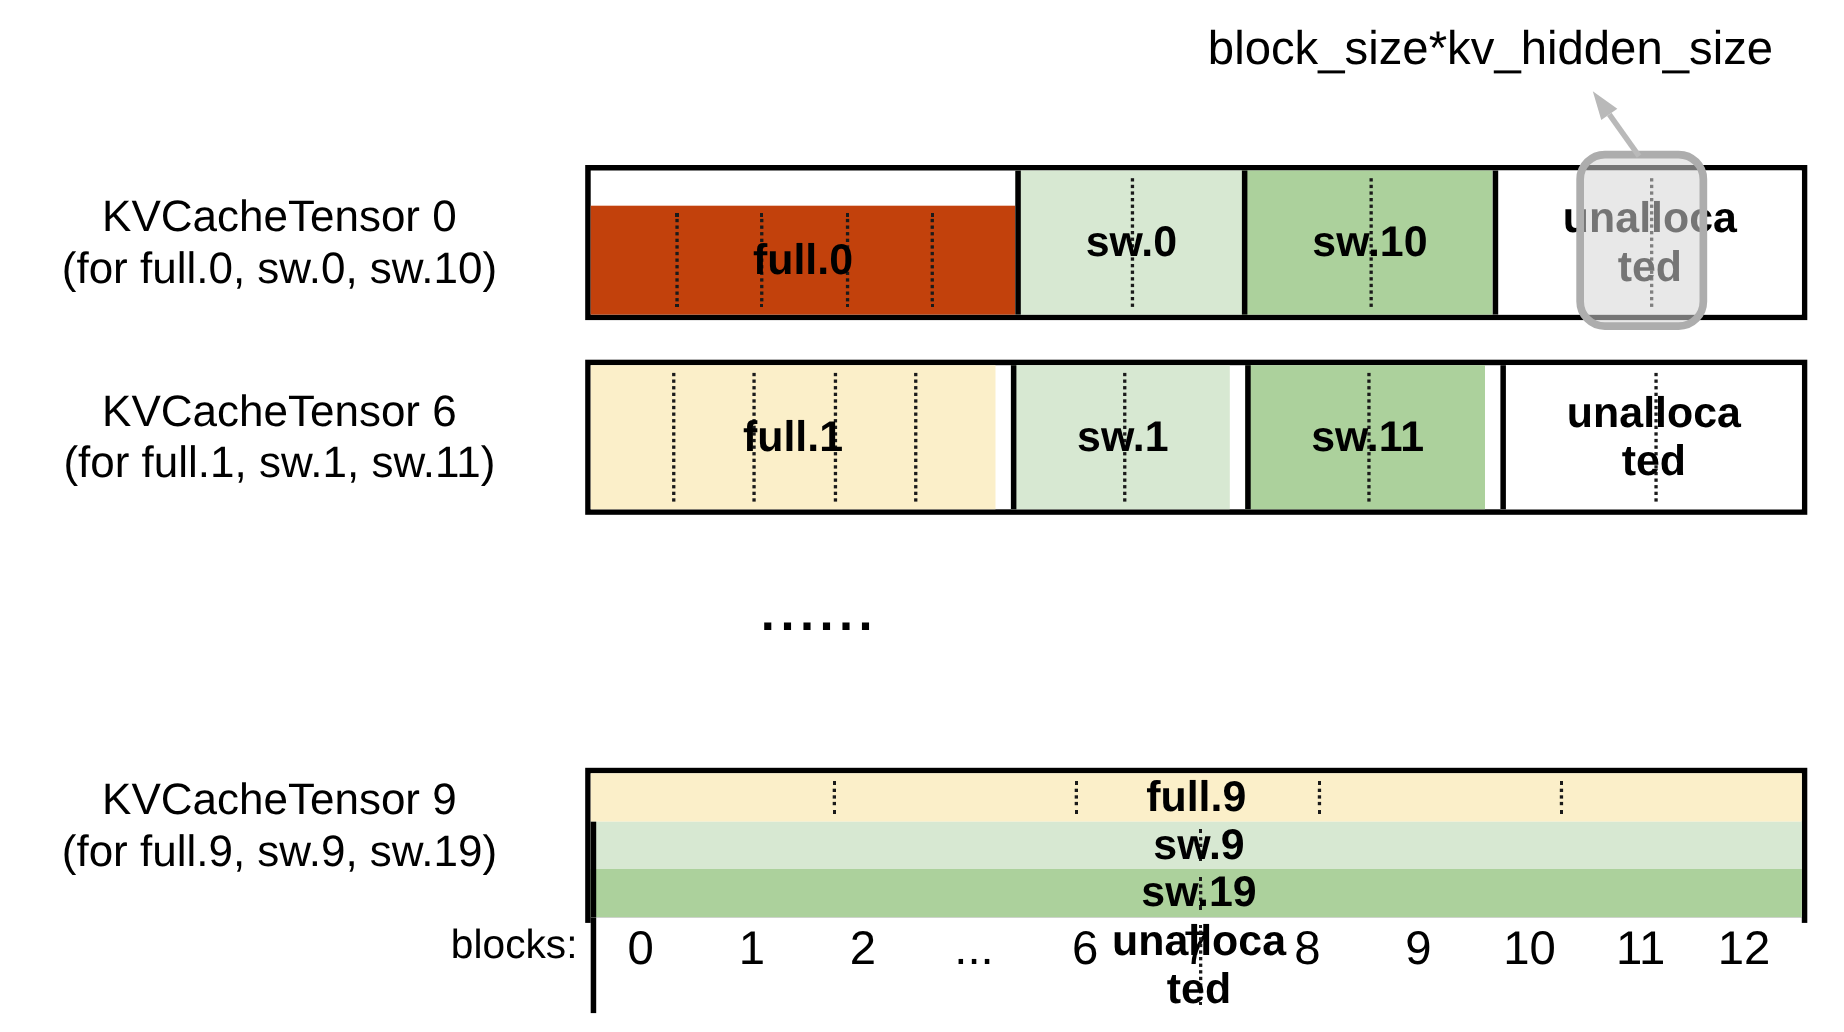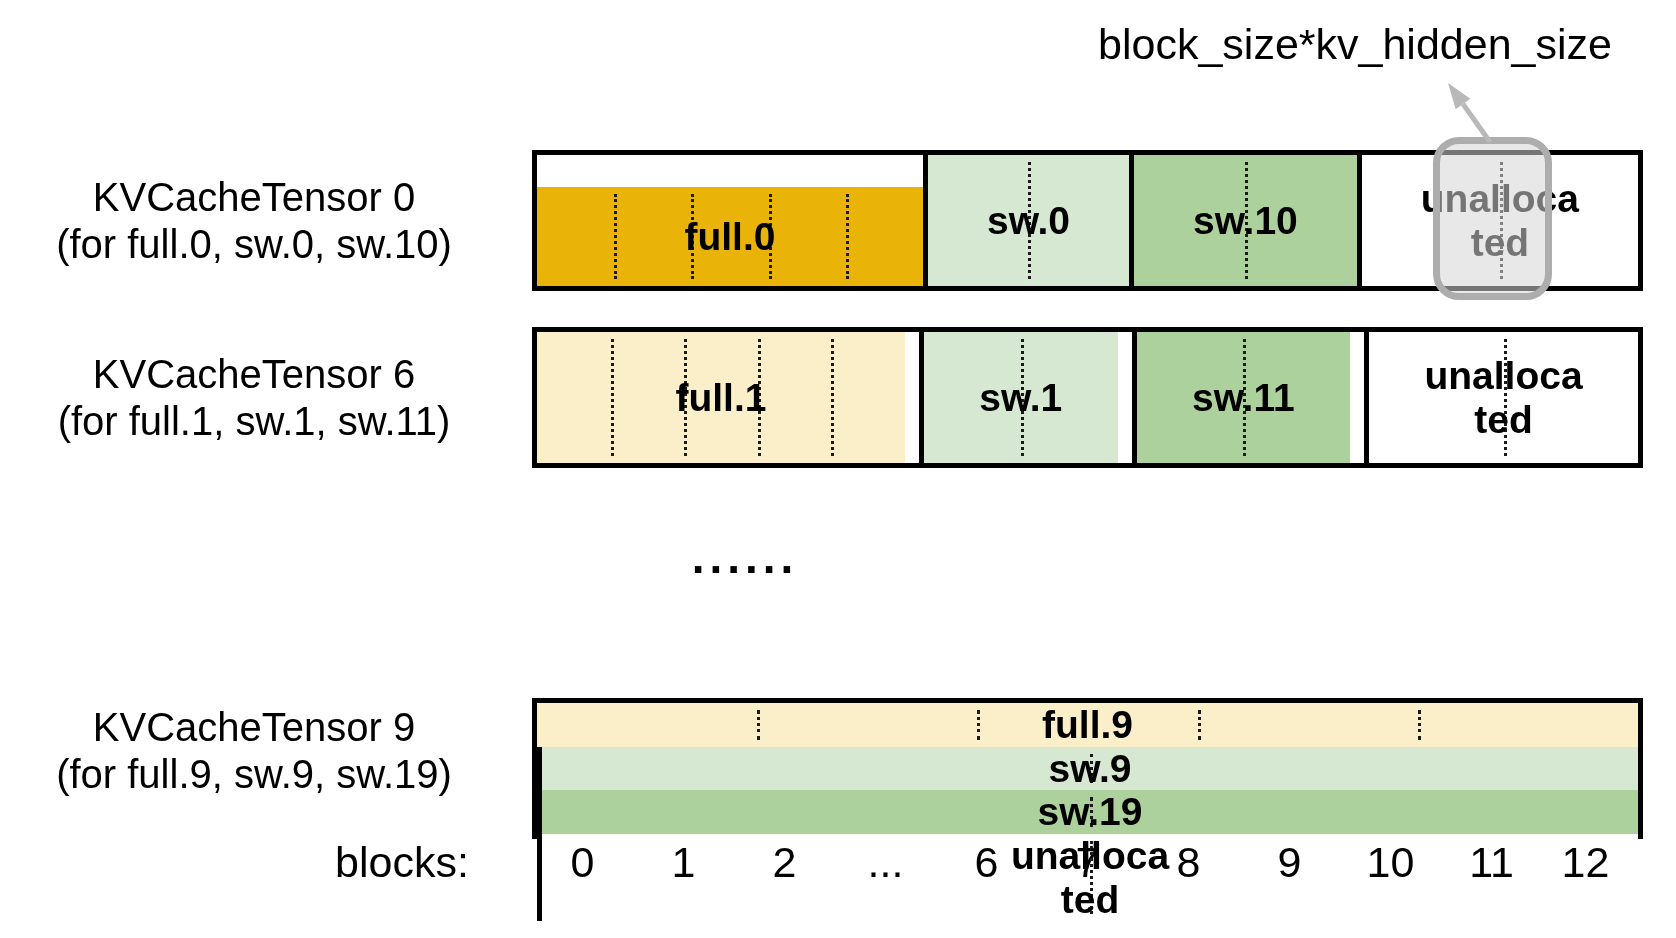--- a/index.html
+++ b/index.html
@@ -53,41 +53,41 @@
 
   
   .ellipsis {
     position:absolute; left:655px; top:530px; width:180px;
     text-align:center; font-size:46px; font-weight:bold; letter-spacing:5px;
   }
 
   
   .axis-label {
     position:absolute; left:335px; top:838px; width:190px;
-    text-align:left; font-size:43px;
+    text-align:right; font-size:37px;
   }
   .tick {
     position:absolute; top:838px; width:101px;
     text-align:center; font-size:43px;
   }
 </style>
 </head>
 <body>
 
 <div class="canvas">
 
   <div class="annotation">block_size*kv_hidden_size</div>
 
   <div id="rows-host">
       <div class="row-label" style="top: 150px;">
         <div>KVCacheTensor 0</div>
         <div>(for full.0, sw.0, sw.10)</div>
       </div>
       <div class="bar" style="top: 150px;">
-        <div class="seg" style="flex-grow: 5; background: #eab308; margin-top: 32px;">
+        <div class="seg" style="flex-grow: 5; background: #c2410c; margin-top: 32px;">
           <div class="dotline" style="left: 20%;"></div>
           <div class="dotline" style="left: 40%;"></div>
           <div class="dotline" style="left: 60%;"></div>
           <div class="dotline" style="left: 80%;"></div>
           <div class="seg-label">
             <span>full.0</span>
           </div>
         </div>
         <div class="seg" style="flex-grow: 2; background: rgb(215, 232, 210);">
           <div class="dotline" style="left: 50%;"></div>

